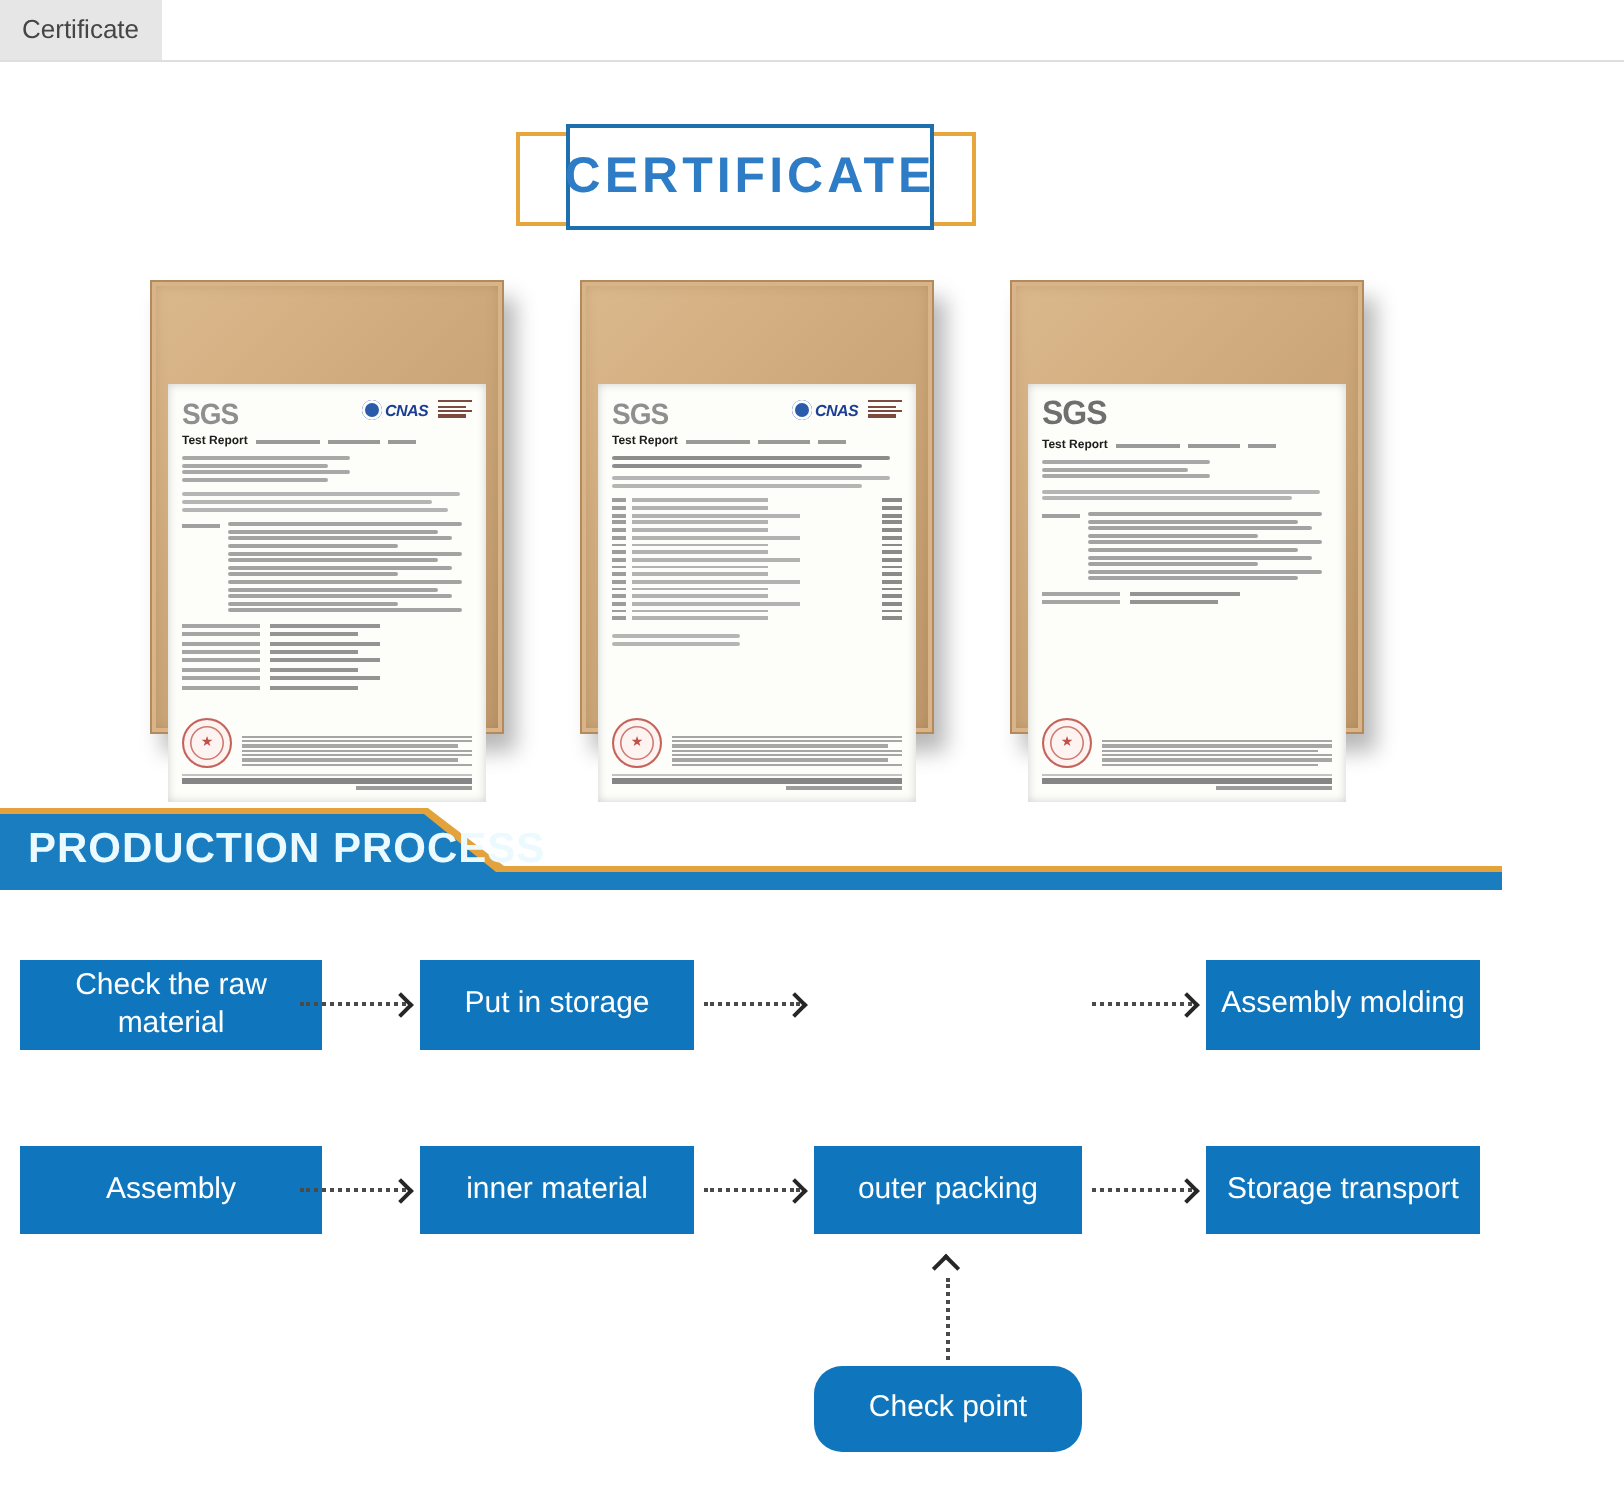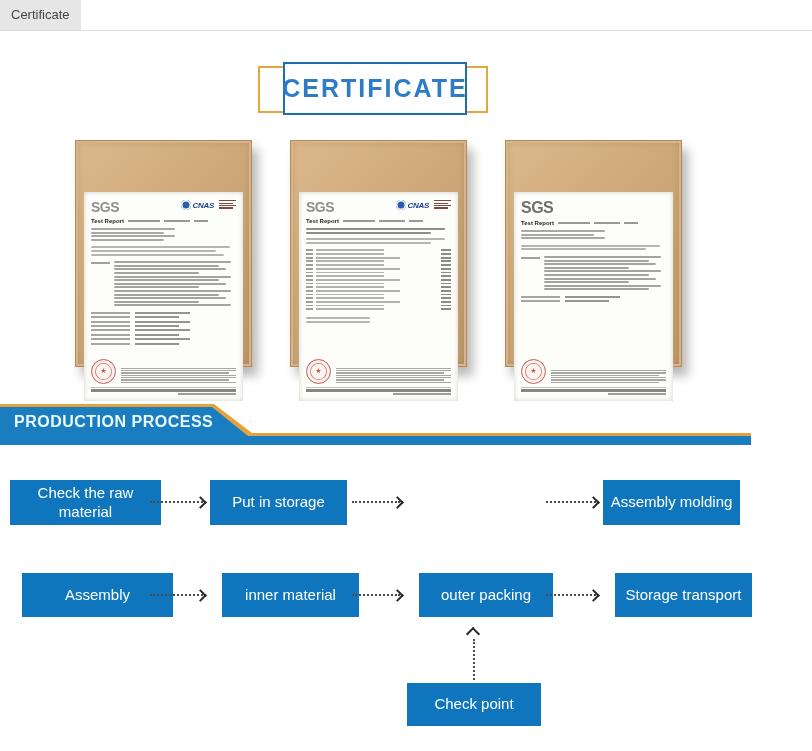--- a/index.html
+++ b/index.html
@@ -87,31 +87,31 @@
   .dense { flex:1; }
   .dense s { display:block; height:1.3px; background:#a6a6a6; margin-bottom:1px; }
   .dense s:nth-child(3n){ width:94%; }
   .p-footer { margin-top:3px; border-top:1px solid #c2c2c2; padding-top:1.5px; }
   .p-footer s { display:block; height:2.4px; background:#858585; margin-bottom:1.4px; }
   .p-footer s:nth-child(2){ height:1.4px; width:40%; margin-left:auto; background:#9c9c9c; }
 
   
   .banner { position:absolute; left:0; top:404px; width:812px; height:42px; }
   .banner svg { position:absolute; left:0; top:0; }
-  .banner-title { position:absolute; left:14px; top:9px; color:#eafaff; font-size:16px;
+  .banner-title { position:absolute; left:14px; top:9px; color:#eafaff; font-size:21px;
                   font-weight:bold; letter-spacing:.5px; }
 
   
   .pbox { position:absolute; background:#0f76bd; color:#fff; font-size:15px;
           display:flex; align-items:center; justify-content:center; text-align:center;
           line-height:1.25; padding:2px 6px; }
-  .r1 { top:480px; height:45px; } .r2 { top:573px; height:44px;margin-left:12px; }
+  .r1 { top:480px; height:45px; } .r2 { top:573px; height:44px; }
   .x1 { left:10px;  width:151px; } .x2 { left:210px; width:137px; }
   .x3 { left:407px; width:134px; } .x4 { left:603px; width:137px; }
-  .checkpoint { left:407px; width:134px; top:683px; height:43px; }
+  .checkpoint { left:407px; width:134px; top:683px; height:43px;border-radius:14px; }
 
   .harrow { position:absolute; height:16px; display:flex; align-items:center; }
   .harrow.ar1 { top:494px; } .harrow.ar2 { top:587px; }
   .ha { left:150px; width:55px; } .hb { left:352px; width:50px; } .hc { left:546px; width:52px; }
   .dotline { flex:1; border-top:2px dotted #4a4a4a; }
   .chev-right { width:9px; height:9px; border-top:2px solid #262626; border-right:2px solid #262626;
                 transform:rotate(45deg); margin-left:-7px; flex:0 0 9px; }
   .varrow { position:absolute; left:467px; top:629px; width:14px; height:51px; }
   .chev-up { position:absolute; left:1px; top:0; width:10px; height:10px;
              border-top:2px solid #262626; border-left:2px solid #262626; transform:rotate(45deg); }

